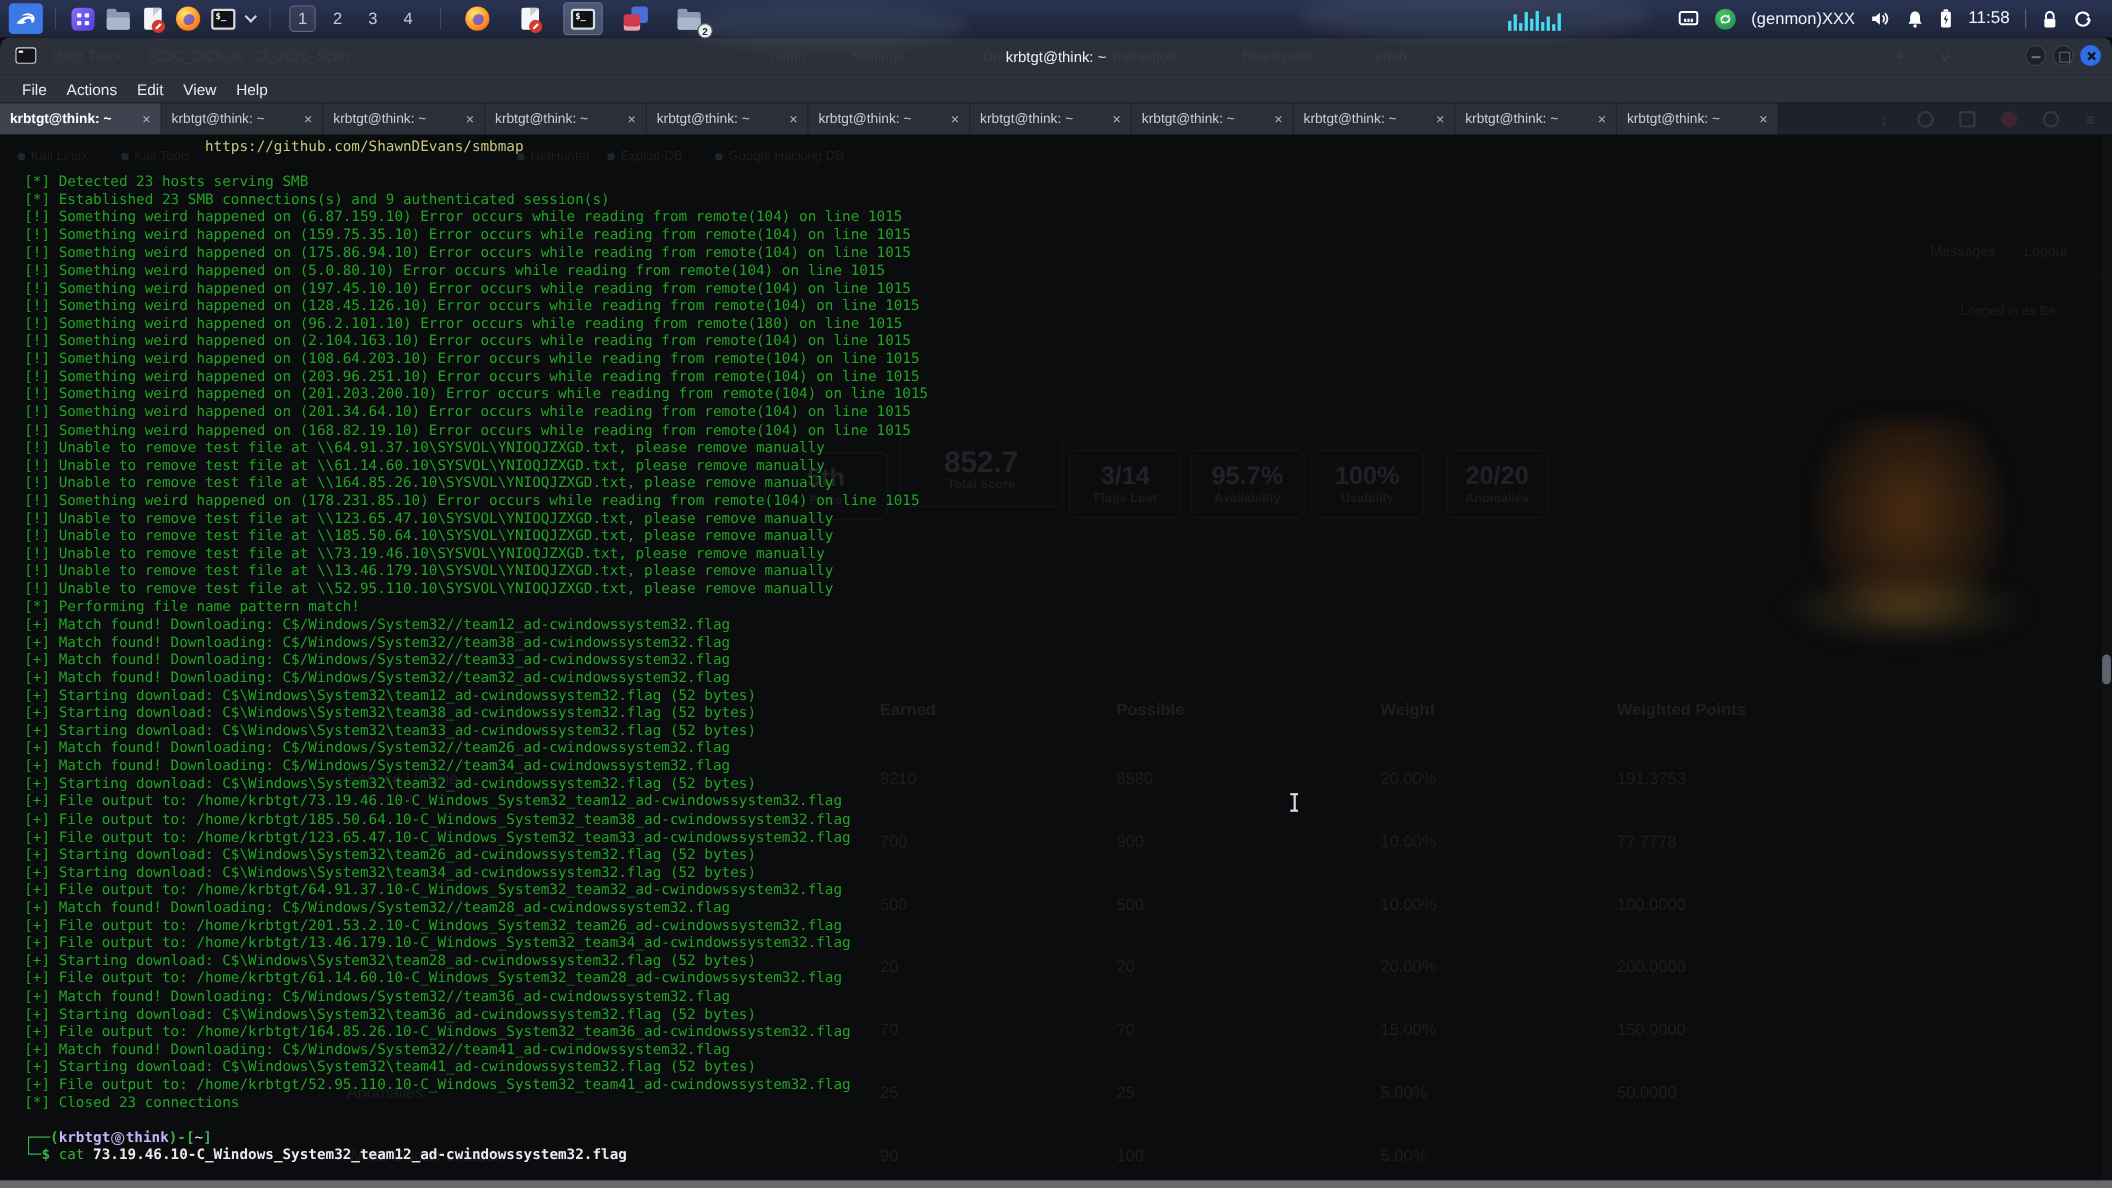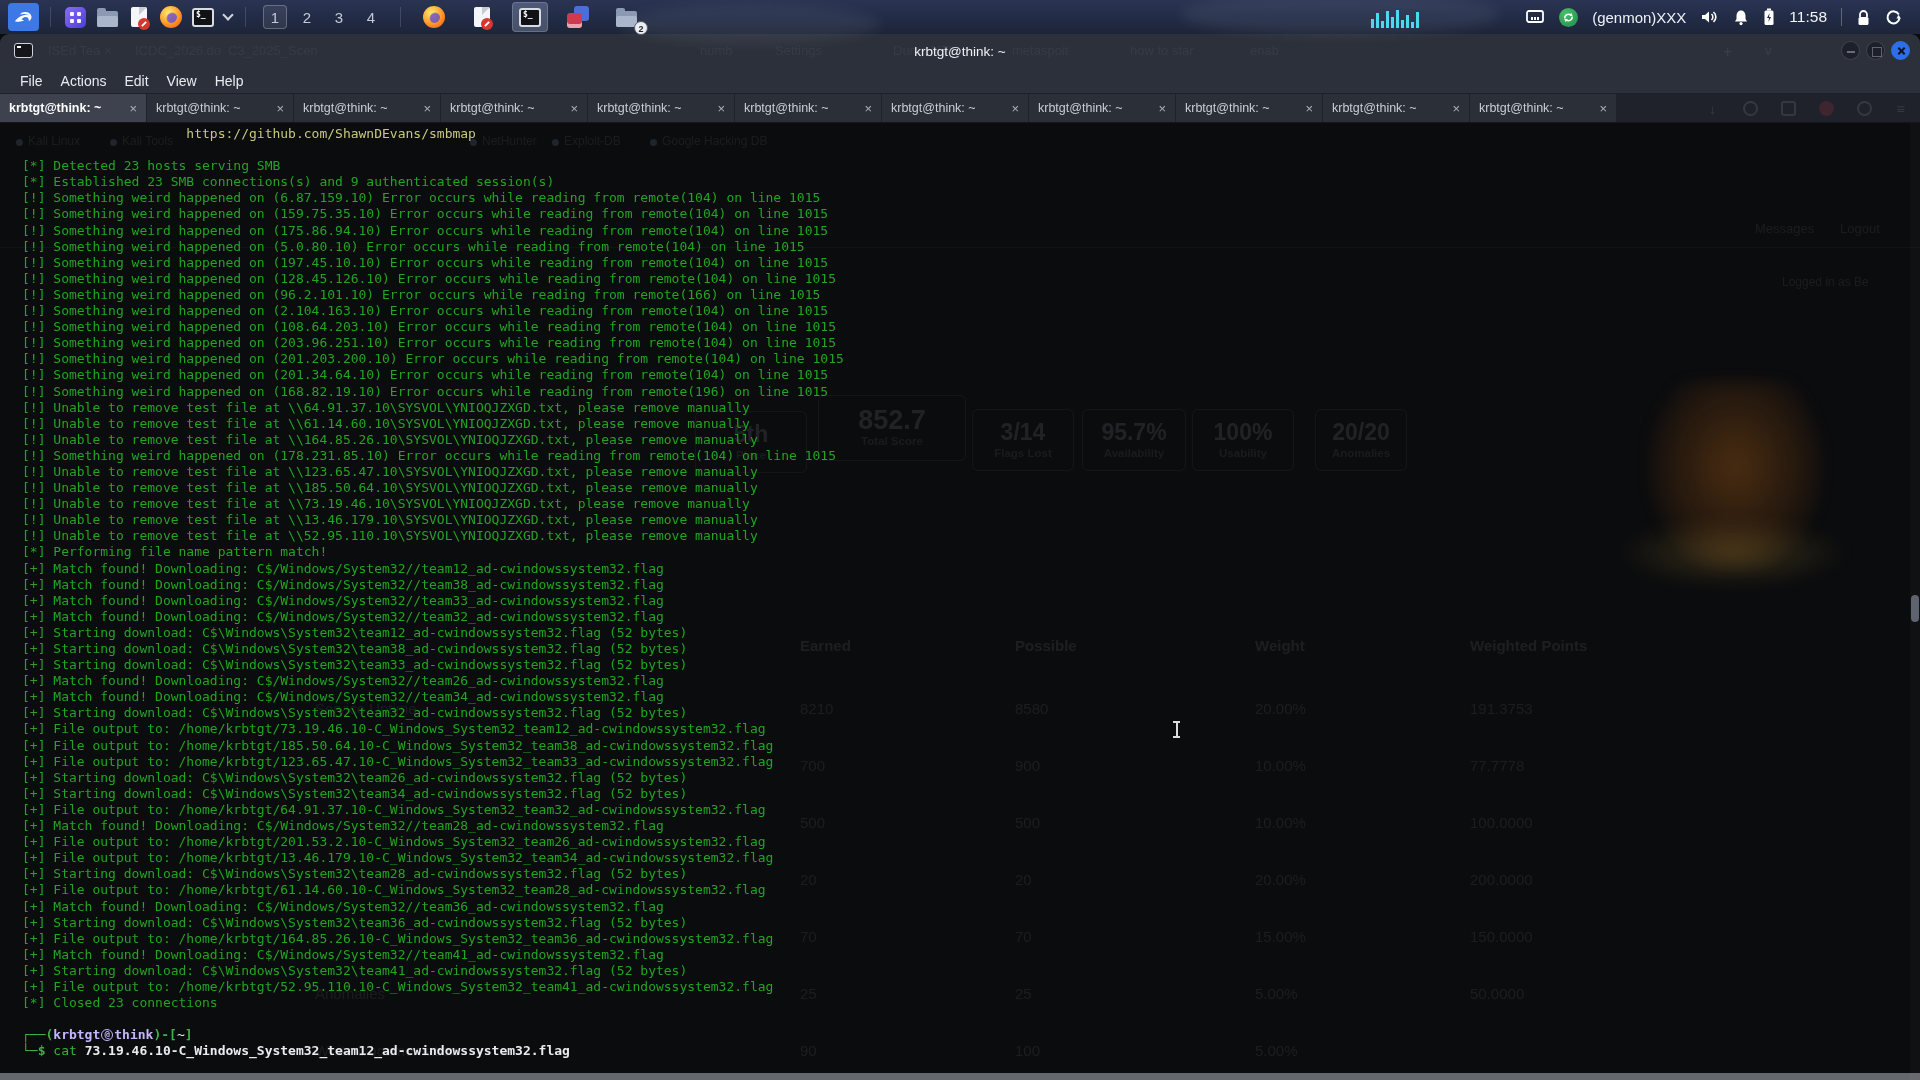--- a/index.html
+++ b/index.html
@@ -425,27 +425,27 @@
       <div class="line banner">                     https://github.com/ShawnDEvans/smbmap</div>
     <div class="line">&nbsp;</div>
         <div class="line">[*] Detected 23 hosts serving SMB</div>
         <div class="line">[*] Established 23 SMB connections(s) and 9 authenticated session(s)</div>
         <div class="line">[!] Something weird happened on (6.87.159.10) Error occurs while reading from remote(104) on line 1015</div>
         <div class="line">[!] Something weird happened on (159.75.35.10) Error occurs while reading from remote(104) on line 1015</div>
         <div class="line">[!] Something weird happened on (175.86.94.10) Error occurs while reading from remote(104) on line 1015</div>
         <div class="line">[!] Something weird happened on (5.0.80.10) Error occurs while reading from remote(104) on line 1015</div>
         <div class="line">[!] Something weird happened on (197.45.10.10) Error occurs while reading from remote(104) on line 1015</div>
         <div class="line">[!] Something weird happened on (128.45.126.10) Error occurs while reading from remote(104) on line 1015</div>
-        <div class="line">[!] Something weird happened on (96.2.101.10) Error occurs while reading from remote(166) on line 1015</div>
+        <div class="line">[!] Something weird happened on (96.2.101.10) Error occurs while reading from remote(180) on line 1015</div>
         <div class="line">[!] Something weird happened on (2.104.163.10) Error occurs while reading from remote(104) on line 1015</div>
         <div class="line">[!] Something weird happened on (108.64.203.10) Error occurs while reading from remote(104) on line 1015</div>
         <div class="line">[!] Something weird happened on (203.96.251.10) Error occurs while reading from remote(104) on line 1015</div>
         <div class="line">[!] Something weird happened on (201.203.200.10) Error occurs while reading from remote(104) on line 1015</div>
         <div class="line">[!] Something weird happened on (201.34.64.10) Error occurs while reading from remote(104) on line 1015</div>
-        <div class="line">[!] Something weird happened on (168.82.19.10) Error occurs while reading from remote(196) on line 1015</div>
+        <div class="line">[!] Something weird happened on (168.82.19.10) Error occurs while reading from remote(104) on line 1015</div>
         <div class="line">[!] Unable to remove test file at \\64.91.37.10\SYSVOL\YNIOQJZXGD.txt, please remove manually</div>
         <div class="line">[!] Unable to remove test file at \\61.14.60.10\SYSVOL\YNIOQJZXGD.txt, please remove manually</div>
         <div class="line">[!] Unable to remove test file at \\164.85.26.10\SYSVOL\YNIOQJZXGD.txt, please remove manually</div>
         <div class="line">[!] Something weird happened on (178.231.85.10) Error occurs while reading from remote(104) on line 1015</div>
         <div class="line">[!] Unable to remove test file at \\123.65.47.10\SYSVOL\YNIOQJZXGD.txt, please remove manually</div>
         <div class="line">[!] Unable to remove test file at \\185.50.64.10\SYSVOL\YNIOQJZXGD.txt, please remove manually</div>
         <div class="line">[!] Unable to remove test file at \\73.19.46.10\SYSVOL\YNIOQJZXGD.txt, please remove manually</div>
         <div class="line">[!] Unable to remove test file at \\13.46.179.10\SYSVOL\YNIOQJZXGD.txt, please remove manually</div>
         <div class="line">[!] Unable to remove test file at \\52.95.110.10\SYSVOL\YNIOQJZXGD.txt, please remove manually</div>
         <div class="line">[*] Performing file name pattern match!</div>

